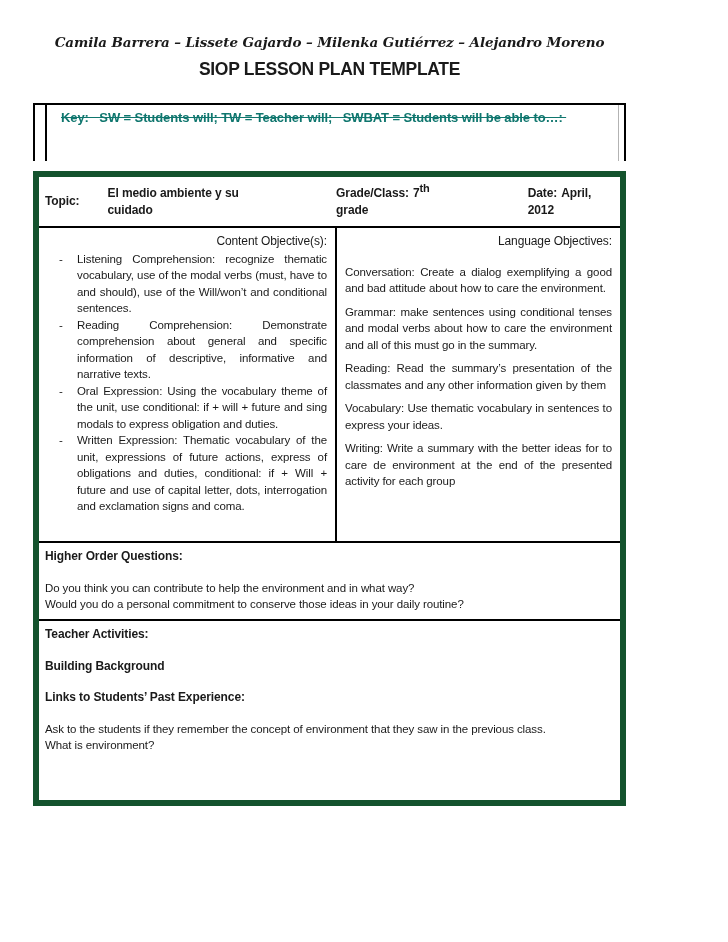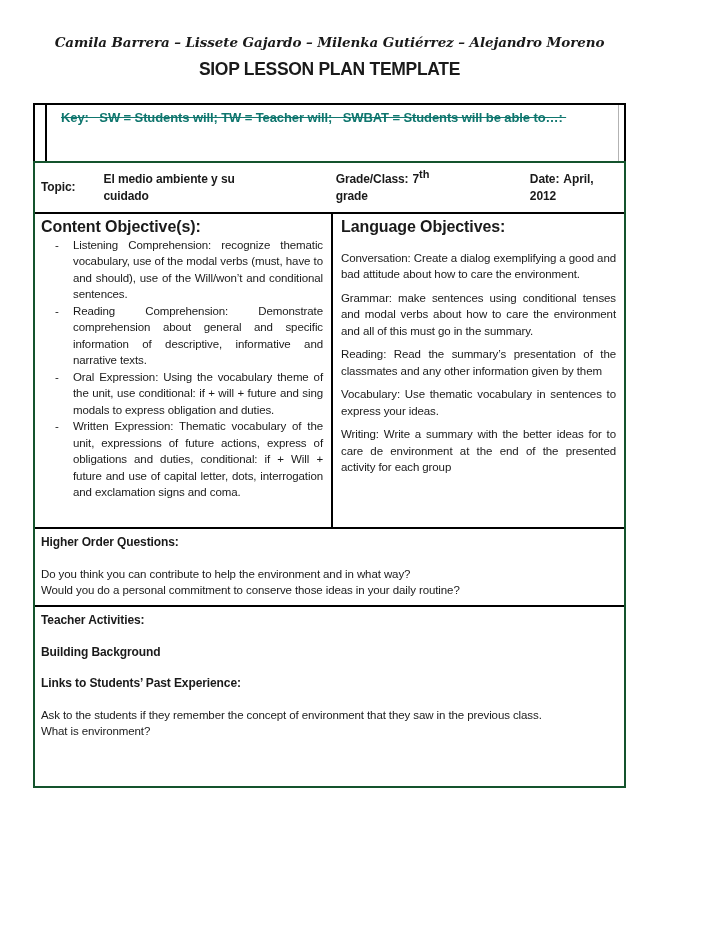--- a/index.html
+++ b/index.html
@@ -46,42 +46,42 @@
   .key-cell-right { width: 6px; border-left: 1px solid #b3b3b3; }
   .key-text {
     font-weight: bold;
     font-size: 13px;
     line-height: 18px;
     text-decoration: line-through;
     white-space: pre-wrap;
   }
 
   
-  .main-table { border: 2px solid #14532d; }
+  .main-table { border: 6px solid #14532d; margin-top: 10px; }
   .row { border-top: 2px solid #000; }
   .row:first-child { border-top: none; }
 
   .topic-row {
     min-height: 49px;
     display: flex;
     align-items: center;
     font-weight: bold;
     font-size: 12px;
     padding: 2px 6px;
   }
   .topic-value { margin-left: 28px; }
   .grade-group { margin-left: 62px; }
   .date-group  { margin-left: 72px; }
   .lbl { margin-right: 4px; }
   sup { font-size: 11px; line-height: 0; vertical-align: super; }
 
   .objectives-row { min-height: 315px; display: flex; align-items: stretch; }
   .col-content { width: 298px; border-right: 2px solid #000; padding: 5px 8px 5px 6px; }
   .col-lang    { flex: 1; padding: 5px 8px; }
-  .cell-header { font-weight: bold; font-size: 16px; margin-bottom: 1px; }
+  .cell-header { font-weight: normal; font-size: 12px; margin-bottom: 1px; text-align: right; }
   .col-lang .cell-header { margin-bottom: 14px; }
 
   .bullet { position: relative; padding-left: 32px; text-align: justify; }
   .bullet .dash { position: absolute; left: 14px; }
 
   .lang-para { margin: 0 0 7px 0; text-align: justify; }
 
   .materials-row { min-height: 83px; padding: 5px 8px 5px 6px; }
   .hoq-row       { min-height: 78px; padding: 5px 8px 5px 6px; }
   .teacher-row   { min-height: 181px; padding: 5px 8px 5px 6px; }

